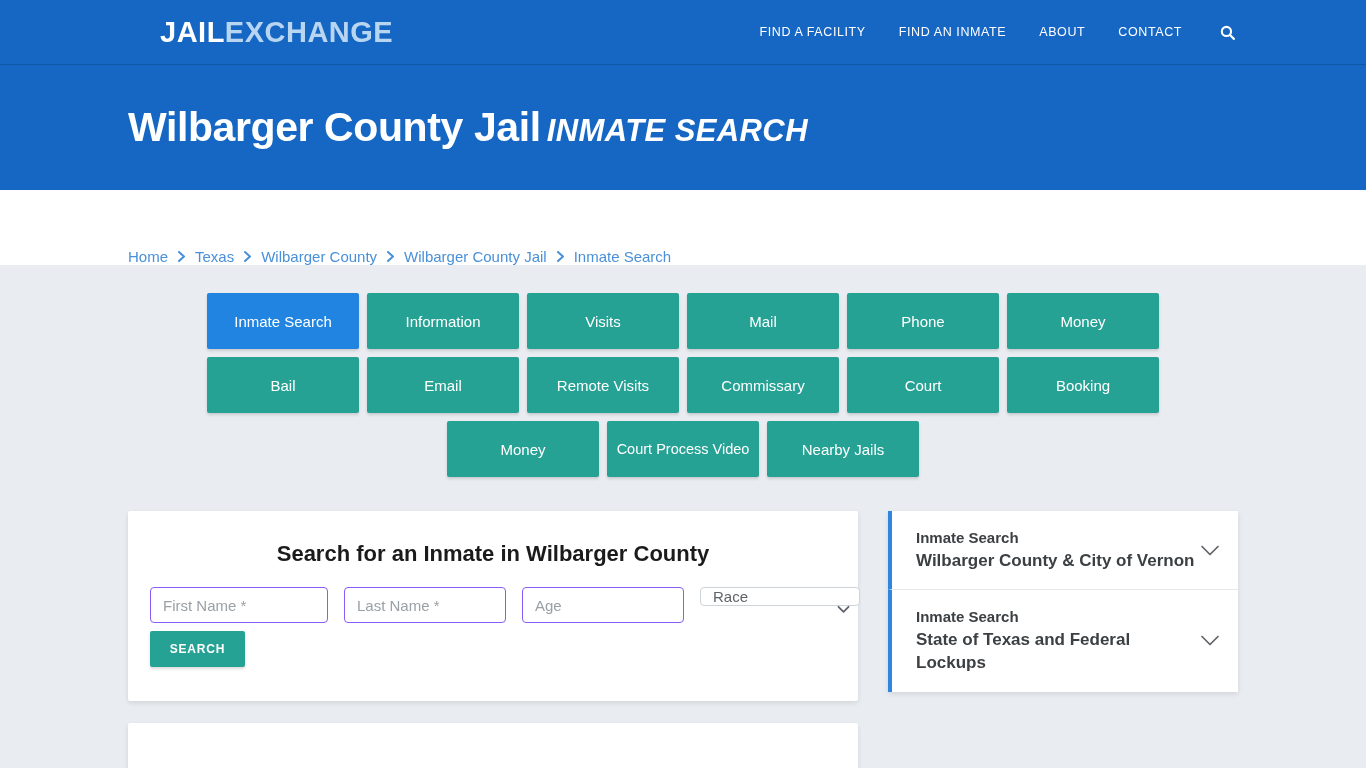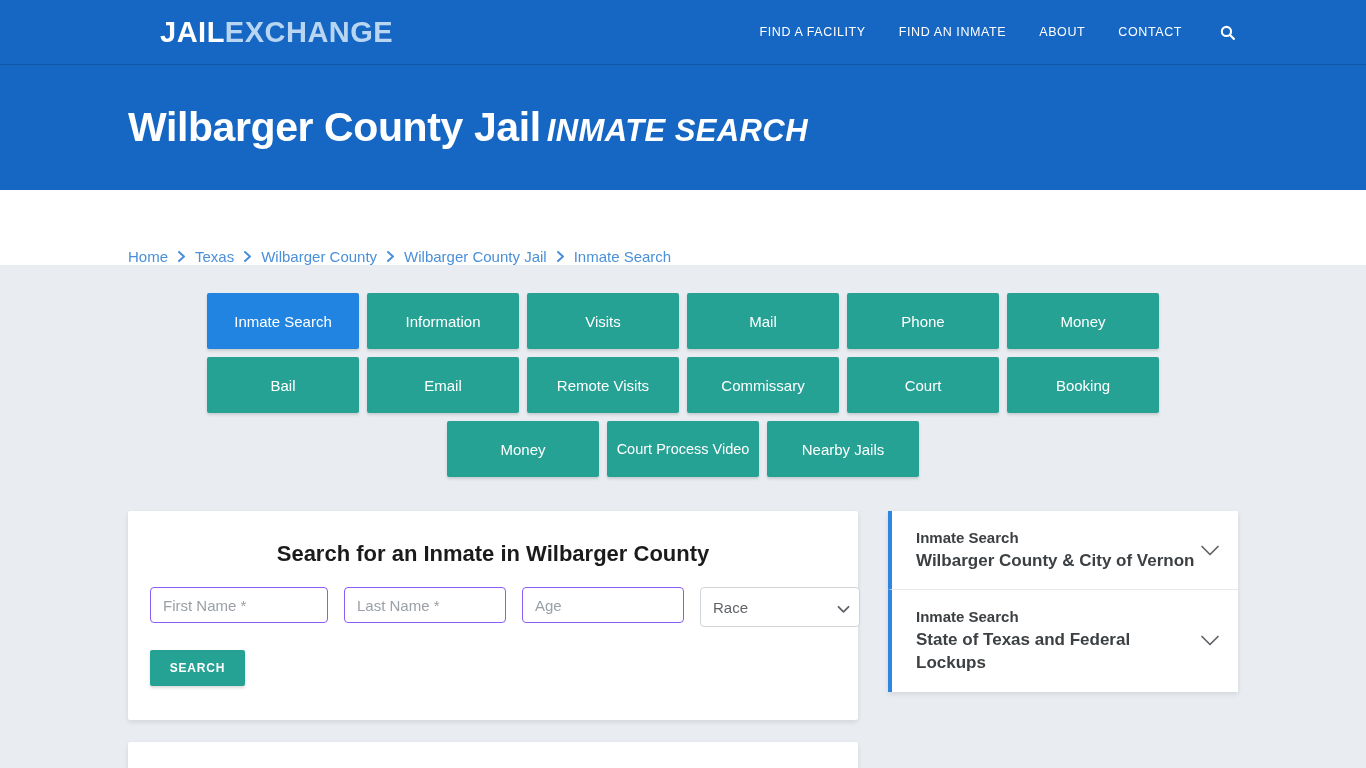--- a/index.html
+++ b/index.html
@@ -171,40 +171,40 @@
     background: #fff;
     outline: none;
   }
   .fields input::placeholder { color: #9aa0a6; }
   .f-first { width: 178px; }
   .f-last  { width: 162px; }
   .f-age   { width: 162px; }
   .selwrap { position: relative; width: 160px; }
   .fields select {
     width: 160px;
-    height: 40px;
+    height: 19px;
     border: 1px solid #cfd4d8;
     border-radius: 4px;
     padding: 0 28px 0 12px;
     font-size: 15px;
     color: #5f6368;
     background: #fff;
     font-family: "Liberation Sans", sans-serif;
     -webkit-appearance: none;
     appearance: none;
     outline: none;
   }
   .selwrap .chev {
     position: absolute;
     right: 10px; top: 13px;
     pointer-events: none;
     color: #5f6368;
   }
   .searchbtn {
-    margin-top: 23px;
+    margin-top: 8px;
     width: 95px;
     height: 36px;
     background: #26a295;
     color: #ffffff;
     border: none;
     border-radius: 2px;
     font-size: 12px;
     letter-spacing: 0.8px;
     font-weight: bold;
     font-family: "Liberation Sans", sans-serif;

